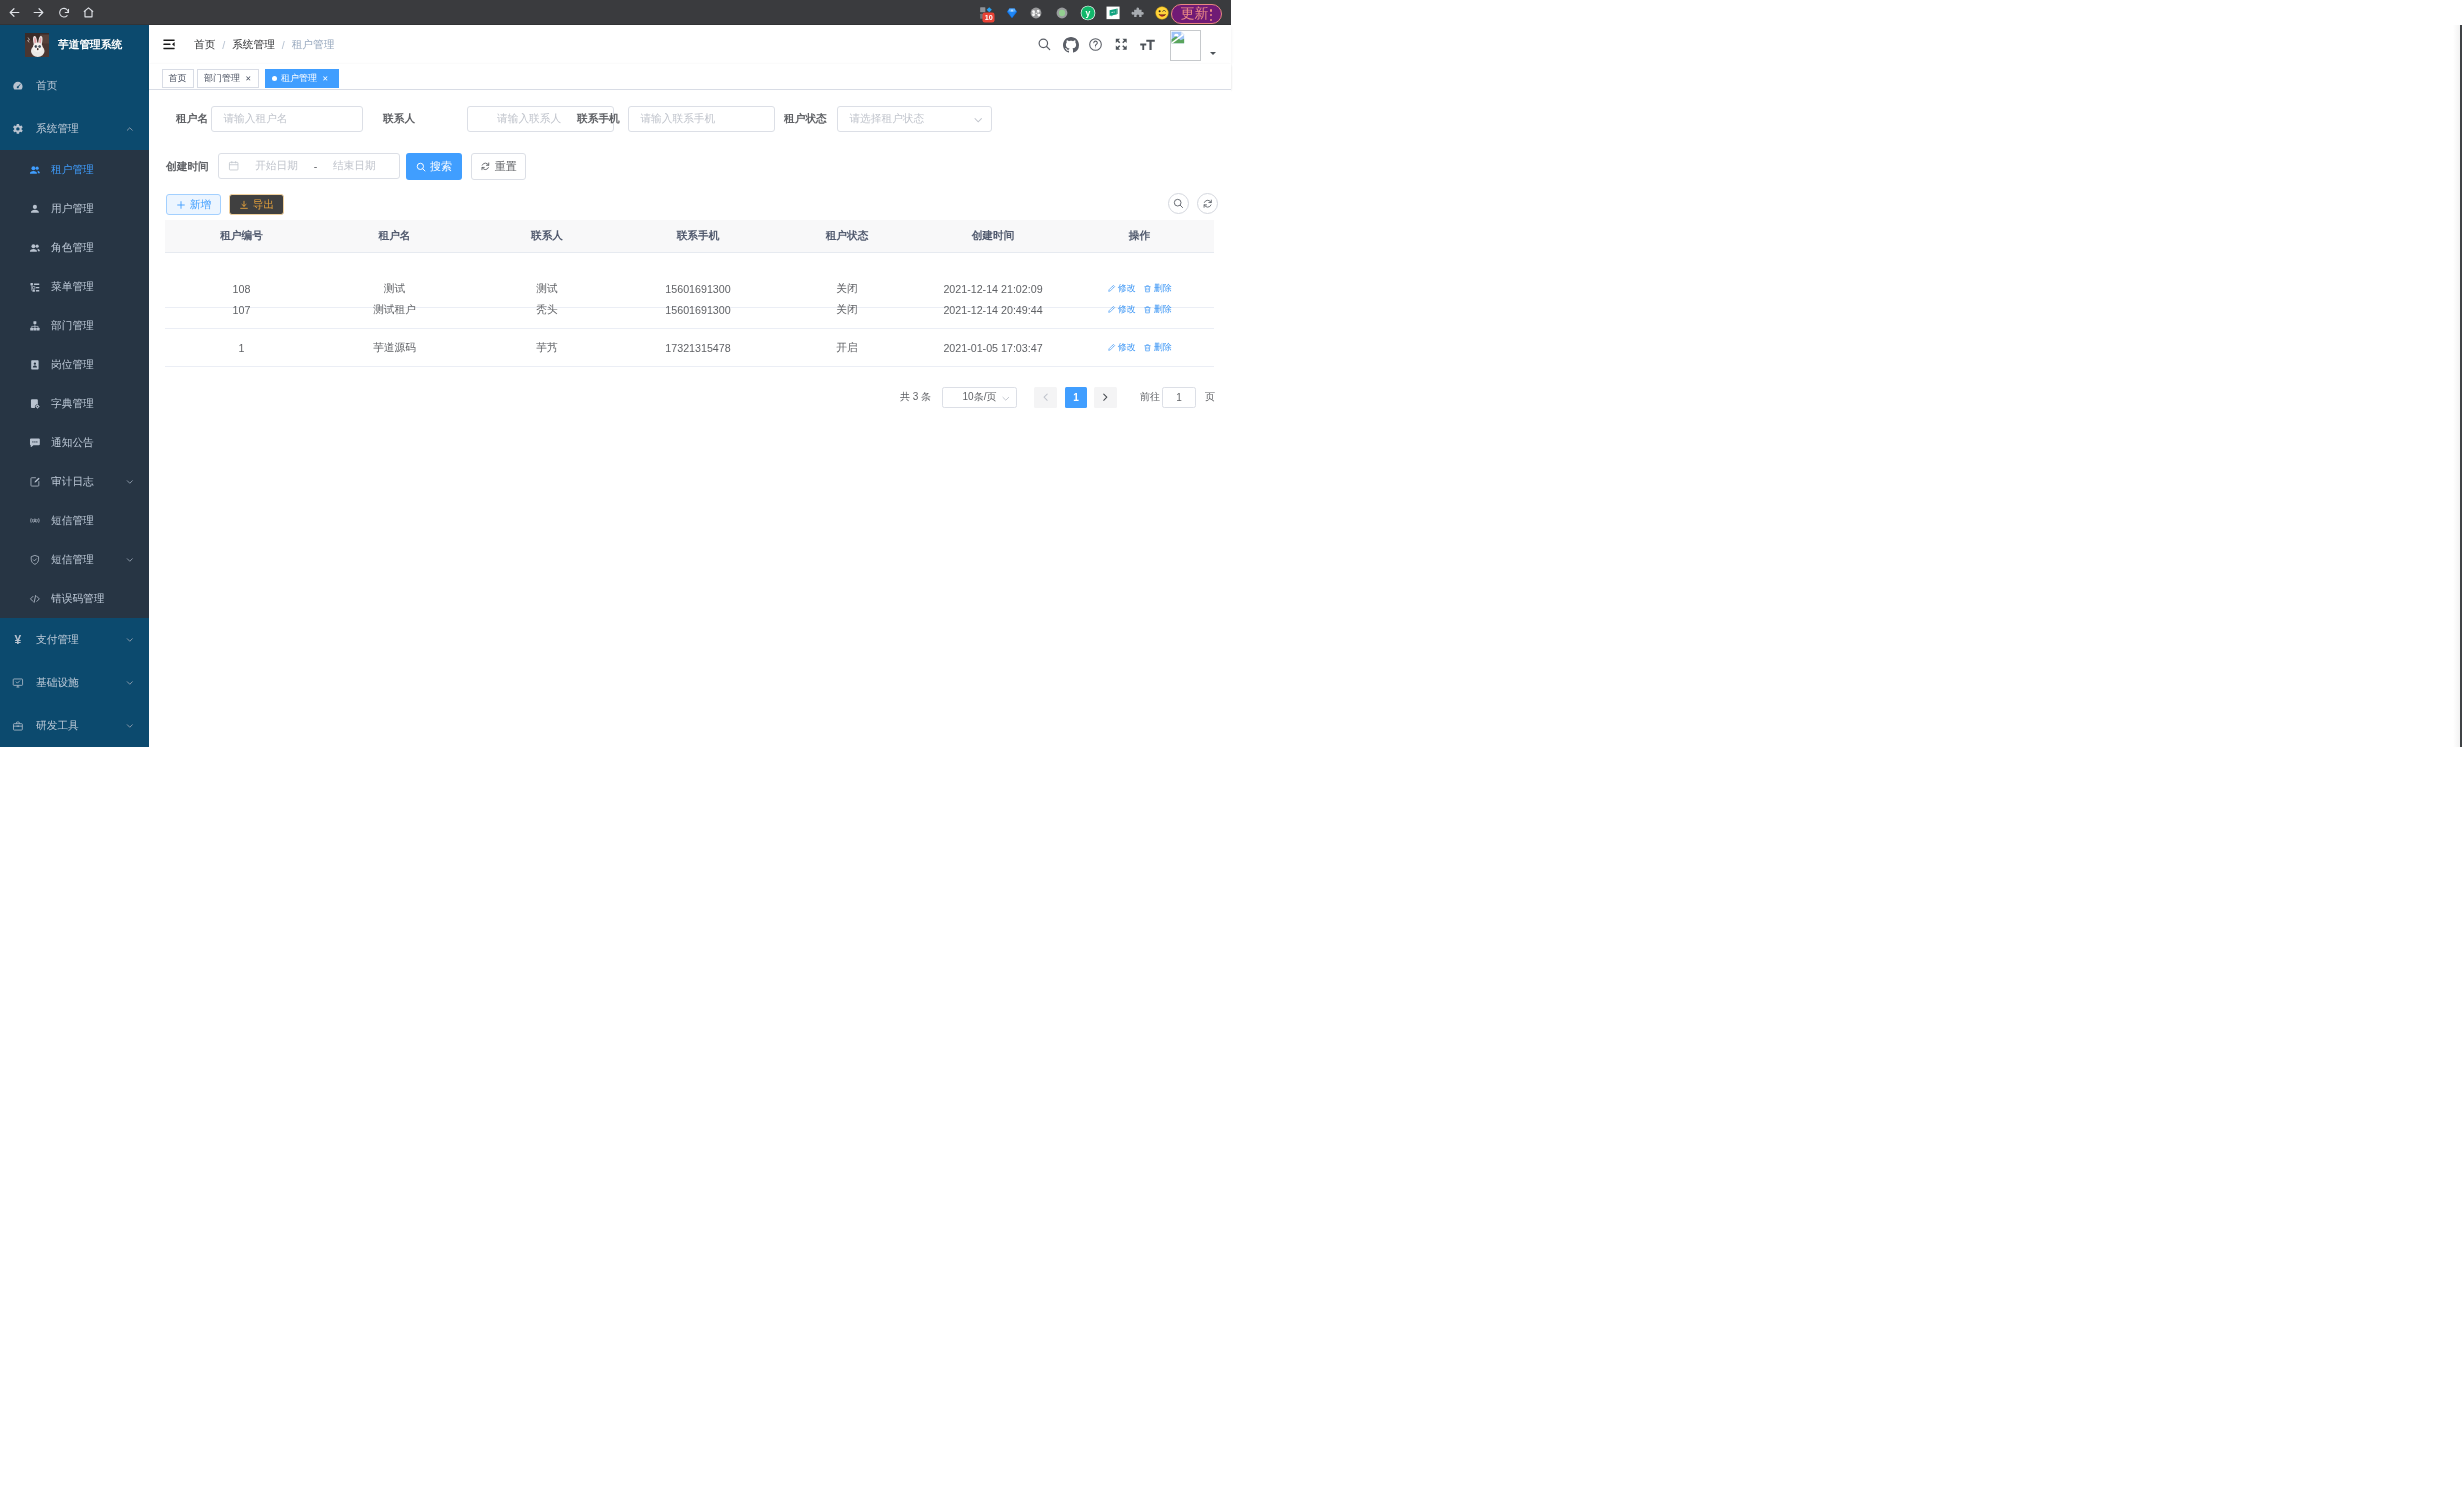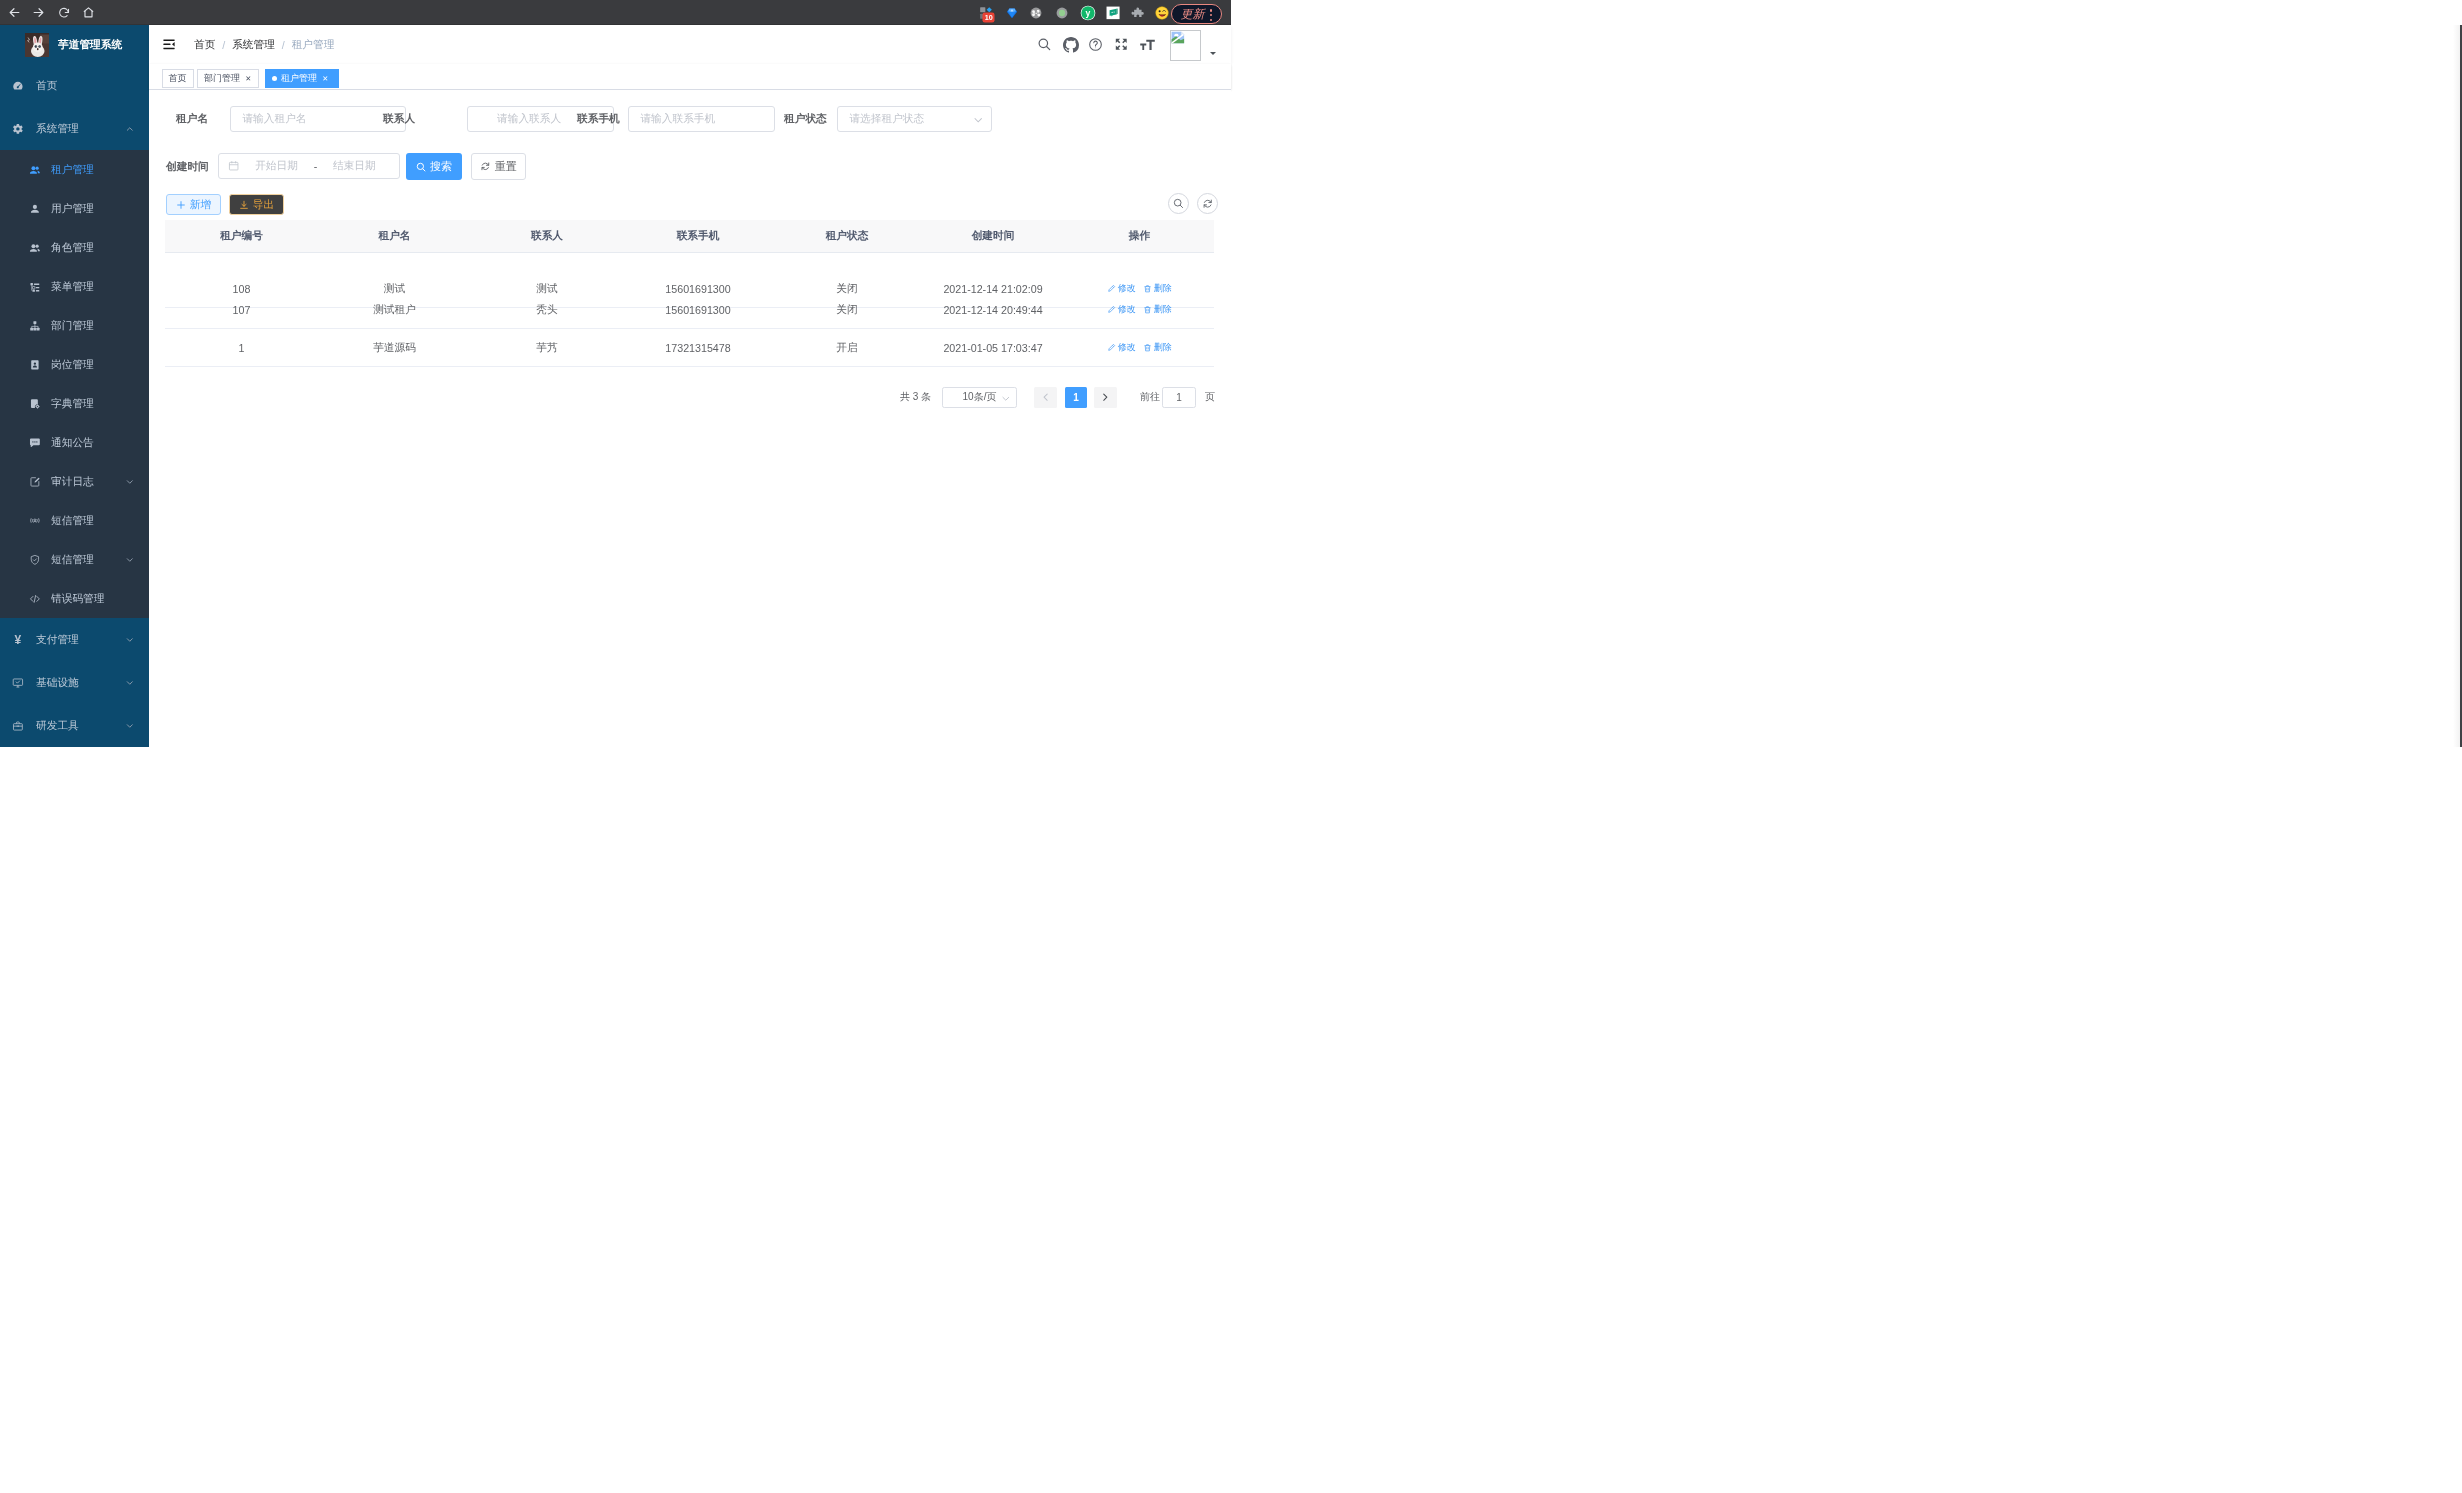--- a/index.html
+++ b/index.html
@@ -8,22 +8,22 @@
   
   #toolbar { position:absolute; left:0; top:0; width:1231px; height:25px; background:#3a3b3e; box-shadow:inset 0 -0.8px 0 rgba(0,0,0,.18); }
   #toolbar svg { display:block; }
   .tbtn { position:absolute; top:0; height:25px; display:flex; align-items:center; justify-content:center; }
   #omnibox { position:absolute; left:105px; top:2.7px; width:862px; height:20px; border-radius:10px;
     background:#212327; display:flex; align-items:center; color:#9aa0a6; font-size:11.4px; }
   #omnibox .url { color:#e8eaed; }
   #omnibox .path { color:#9aa0a6; }
   .extdot { position:absolute; top:12.6px; transform:translate(-50%,-50%); }
   #updatepill { position:absolute; left:1171px; top:3.8px; width:51px; height:20.6px; border:0.8px solid #e98880;
-    border-radius:10.7px; background:#0f172a; color:#ed8d85; font-size:12px; display:flex; align-items:center;
-    justify-content:flex-start; padding-left:8.4px;font-style:italic; }
+    border-radius:10.7px; background:#701a75; color:#ed8d85; font-size:14px; display:flex; align-items:center;
+    justify-content:flex-start; padding-left:8.4px; }
   #updatepill .dots { position:absolute; right:9px; top:4.6px; display:flex; flex-direction:column; gap:2.3px; }
   #updatepill .dots i { width:2.3px; height:2.3px; border-radius:50%; background:#ed8d85; }
   
   #sidebar { position:absolute; left:0; top:25px; width:149px; height:722px; background:#0c4a6e; }
   #logo { height:39px; display:flex; align-items:center; padding-left:25px; }
   #logo .av { width:24px; height:26px; }
   #logo .tt { color:#fff; font-size:10.7px; font-weight:600; margin-left:9px; white-space:nowrap; }
   .menu-item { position:relative; height:43px; display:flex; align-items:center; color:#bfcbd9; font-size:10.7px; }
   .menu-item .mi { position:absolute; left:12px; width:11.8px; height:11.8px; display:flex; align-items:center; justify-content:center;}
   .menu-item .mt { position:absolute; left:36px; }
@@ -442,21 +442,21 @@
   <div id="avcaret"></div>
 </div>
 <div id="tags">
   <div class="tag" style="left:12.6px;">首页</div>
   <div class="tag" style="left:48px;">部门管理<span class="x">✕</span></div>
   <div class="tag on" style="left:116px;"><span class="dot"></span>租户管理<span class="x">✕</span></div>
 </div>
 <div id="content">
 
   <div class="flabel" style="left:27px;top:16.4px;height:26px;display:flex;align-items:center;">租户名</div>
-  <div class="finput" style="left:81px;top:16.4px;width:176px;padding-left:11.4px;">请输入租户名</div>
+  <div class="finput" style="left:62px;top:16.4px;width:152px;padding-left:11.4px;">请输入租户名</div>
   <div class="flabel" style="left:234px;top:16.4px;height:26px;display:flex;align-items:center;">联系人</div>
   <div class="finput" style="left:273px;top:16.4px;width:147px;padding-left:29px;margin-left:45px;">请输入联系人</div>
   <div class="flabel" style="left:428px;top:16.4px;height:26px;display:flex;align-items:center;">联系手机</div>
   <div class="finput" style="left:479px;top:16.4px;width:147px;padding-left:11.4px;">请输入联系手机</div>
   <div class="flabel" style="left:635px;top:16.4px;height:26px;display:flex;align-items:center;">租户状态</div>
   <div class="finput" style="left:688px;top:16.4px;width:155px;padding-left:11.4px;">请选择租户状态
     <svg style="position:absolute;right:9px;top:9.5px;" width="8.4" height="6" viewBox="0 0 12 8" fill="none" stroke="#c0c4cc" stroke-width="1.5">
         <path d="M1 1.5l5 5 5-5"></path>
       </svg>
   </div>

